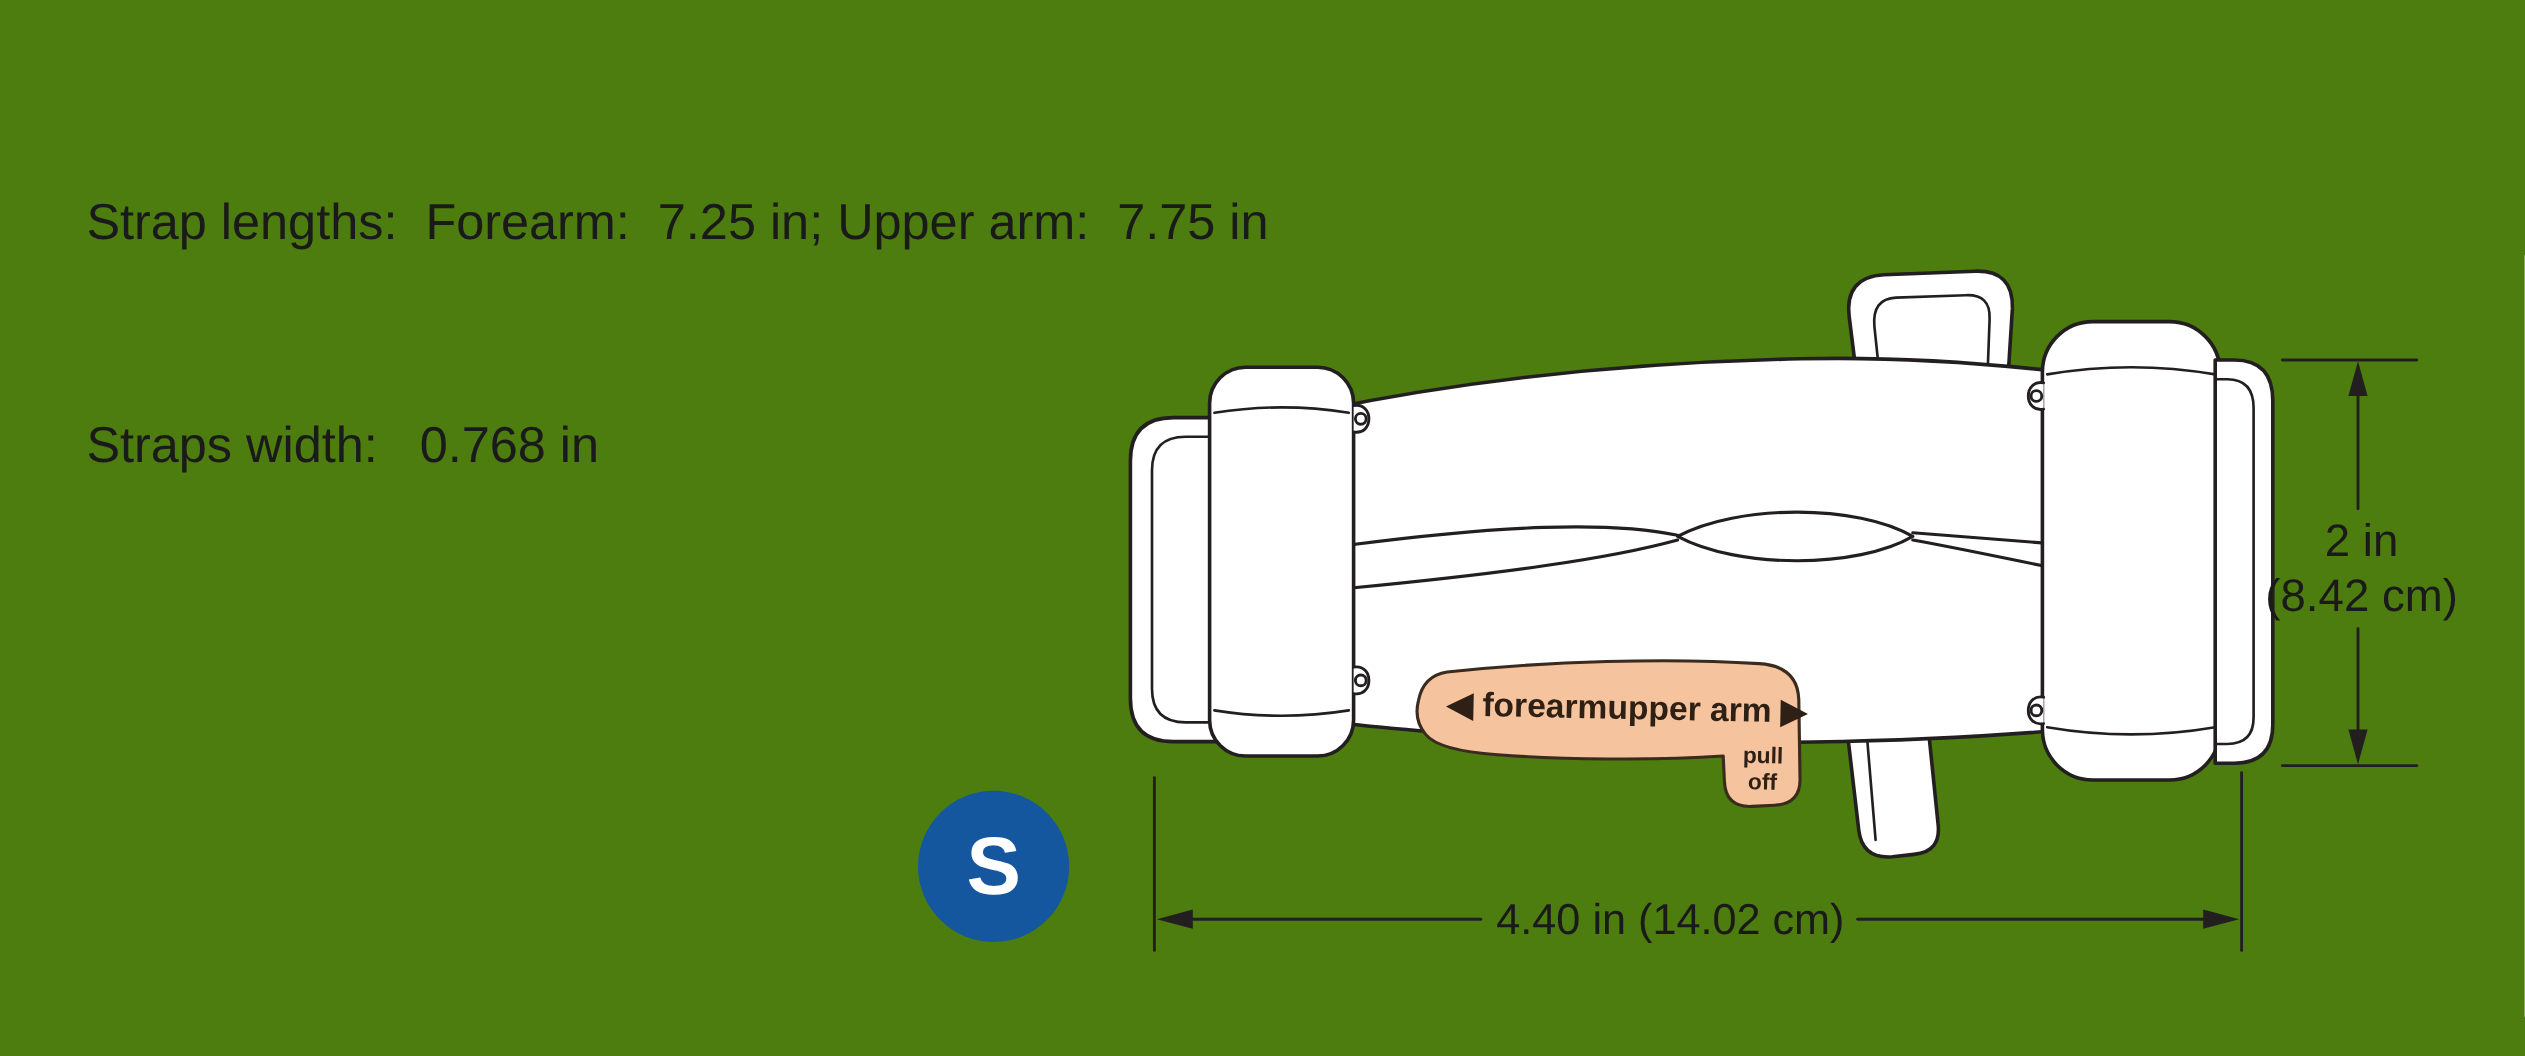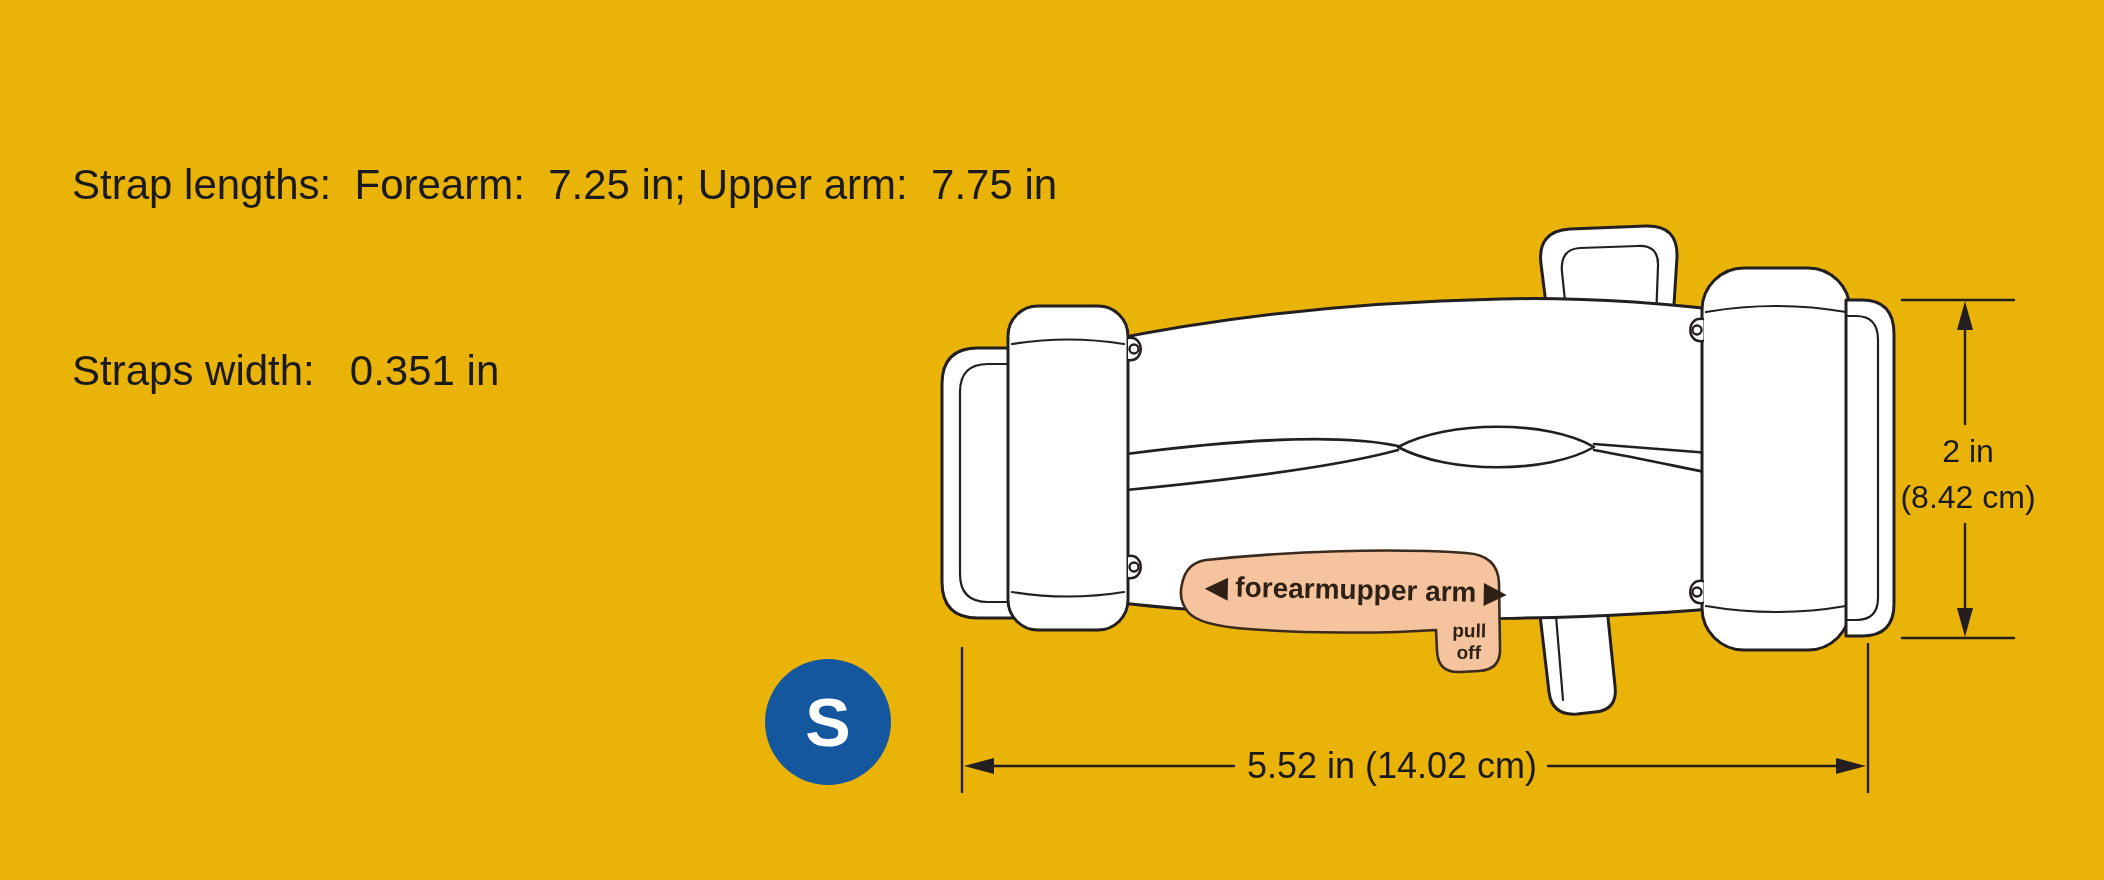--- a/index.html
+++ b/index.html
@@ -1,17 +1,17 @@
 <!DOCTYPE html>
 <html><head>
 <meta charset="utf-8">
 <style>
   html,body { margin:0; padding:0; background:#ffffff; }
   .stage {
-    position:relative; width:2104px; height:880px; background:#eab308;
+    position:relative; width:2104px; height:880px; background:#4d7c0f;
     font-family:"Liberation Sans", sans-serif; overflow:hidden; color:#1a1a1a;
   }
   .stage svg { position:absolute; left:0; top:0; }
   .specs {
     position:absolute; left:72px; top:30px;
     font-size:42px; line-height:62px; white-space:pre; color:#1a1a1a;
   }
   .badge {
     position:absolute; left:765px; top:659px; width:126px; height:126px;
     border-radius:50%; display:flex; align-items:center; justify-content:center;
@@ -23,21 +23,21 @@
     transform:rotate(1.2deg); transform-origin:left center;
     font-size:28px; font-weight:bold; color:#2e2014; white-space:nowrap;
   }
   .pull-off {
     position:absolute; left:1438px; top:620px; width:62px; text-align:center;
     font-size:19px; line-height:22px; font-weight:bold; color:#2e2014;
     transform:rotate(1.2deg);
   }
   .dim-v {
     position:absolute; left:1968px; top:474px; transform:translate(-50%,-50%);
-    text-align:center; font-size:32px; line-height:46px; color:#1a1a1a; white-space:nowrap;
+    text-align:center; font-size:38px; line-height:46px; color:#1a1a1a; white-space:nowrap;
   }
   .dim-h {
     position:absolute; left:1392px; top:766px; transform:translate(-50%,-50%);
     font-size:36px; color:#1a1a1a; white-space:nowrap;
   }
 </style>
 </head>
 <body>
 
 <div class="stage">
@@ -115,35 +115,35 @@
         <path d="M 994,766 L 1234,766"></path>
         <path d="M 1548,766 L 1838,766"></path>
         <path fill="#231f20" stroke="none" d="M 964,766 L 994,758 L 994,774 Z"></path>
         <path fill="#231f20" stroke="none" d="M 1866,766 L 1836,758 L 1836,774 Z"></path>
       </g>
     </g>
   </svg>
 
   <div class="specs">
     <div>Strap lengths:  Forearm:  7.25 in; Upper arm:  7.75 in</div>
-    <div>Straps width:   0.351 in</div>
+    <div>Straps width:   0.768 in</div>
   </div>
 
   <div class="badge" style="background-color: rgb(21, 87, 158);">
     <span style="color: rgb(255, 255, 255);">S</span>
   </div>
 
   <div class="sticker-row">
     <span>◀ forearm</span>
     <span>upper arm ▶</span>
   </div>
   <div class="pull-off">
     <div>pull</div>
     <div>off</div>
   </div>
 
   <div class="dim-v">
     <div>2 in</div>
     <div>(8.42 cm)</div>
   </div>
-  <div class="dim-h">5.52 in (14.02 cm)</div>
+  <div class="dim-h">4.40 in (14.02 cm)</div>
 
 </div>
 
 </body></html>

